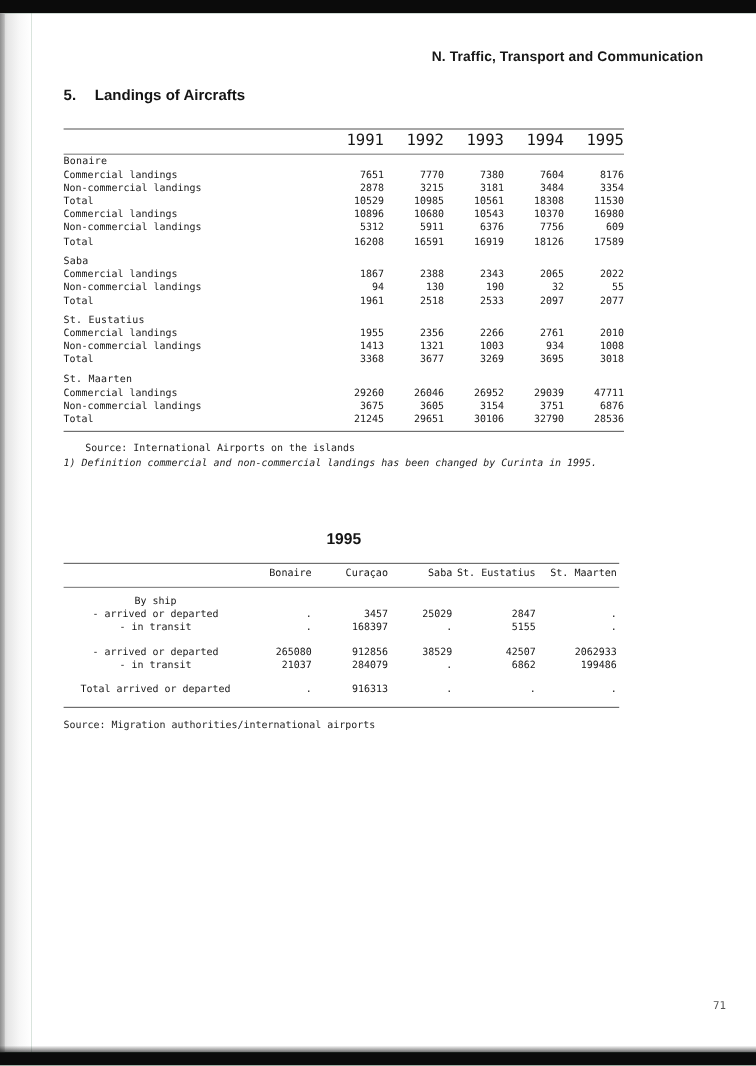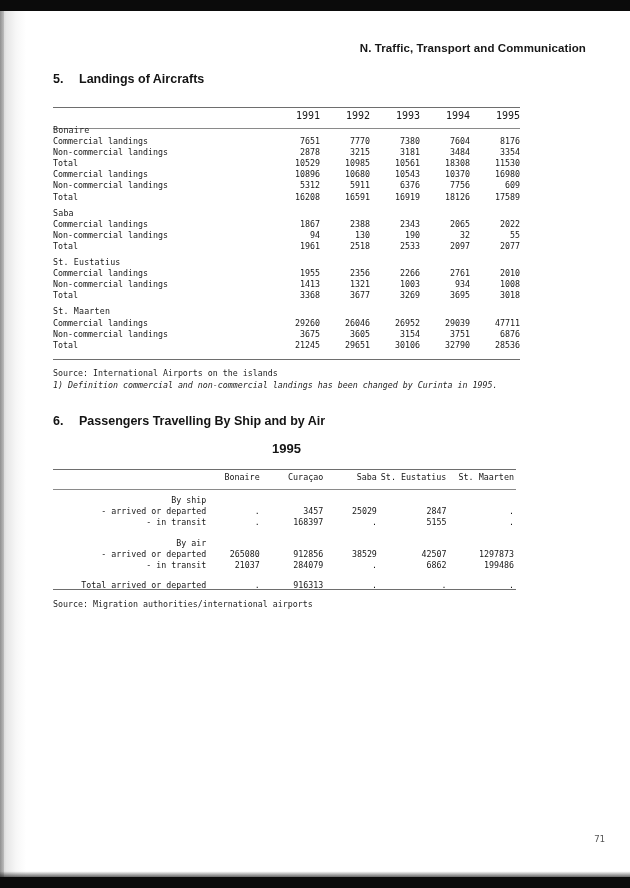--- a/index.html
+++ b/index.html
@@ -102,21 +102,21 @@
   }
 
   
   #table1 {
     left: 27px;
     top: 96px;
     width: 467px;
   }
   #table1 .yr {
     text-align: right;
-    font-size: 10px;
+    font-size: 13px;
     padding-bottom: 3px;
   }
   #table1 col.lbl  { width: 217px; }
   #table1 col.c    { width: 50px; }
   #table1 td.label {
     text-align: left;
     padding-left: 0;
   }
   #table1 td.num {
     text-align: right;
@@ -163,21 +163,21 @@
   #table2 th.colhead {
     text-align: right;
     font-size: 8.4px;
     padding-bottom: 4px;
     padding-right: 2px;
   }
   #table2 td.num2 {
     text-align: right;
     padding-right: 2px;
   }
-  #table2 td.lab2 { text-align: right; }
+  #table2 td.lab2 { text-align: center; }
   .ind2 { padding-left: 29px; }
   tr.spacer2 td { height: 9px; line-height: 9px; }
   tr.t2row td { line-height: 11.2px; }
 
   .page-number {
     position: absolute;
     right: 25px;
     bottom: 33px;
     font-family: "DejaVu Sans Mono", "Liberation Mono", monospace;
     font-size: 9px;
@@ -375,26 +375,23 @@
           <td class="label ind-total">Total</td>
           <td class="num">21245</td>
           <td class="num">29651</td>
           <td class="num">30106</td>
           <td class="num">32790</td>
           <td class="num">28536</td>
         </tr>
       </tbody>
     </table>
 
-    <div class="source" style="top:357px;">Source: International Airports on the islands</div>
+    <div class="source" style="top:357px;margin-left:18px;">Source: International Airports on the islands</div>
     <div class="source" style="top:369px;font-style:italic;">1) Definition commercial and non-commercial landings has been changed by Curinta in 1995.</div>
 
-    <div class="section-heading" style="top:403px;">
-      <span class="num">6.</span><span>Passengers Travelling  By Ship and by Air</span>
-    </div>
 
     <div class="year-title" style="top:430px;">1995</div>
 
     <div class="rule" style="left:27px; top:458px; width:463px;"></div>
     <div class="rule thin" style="left:27px; top:478px; width:463px;"></div>
     <div class="rule" style="left:27px; top:578px; width:463px;"></div>
 
     <table class="tbl" id="table2" style="top:461px;">
       <colgroup>
         <col class="lbl2">
@@ -442,34 +439,26 @@
           <td class="num2">.</td>
           <td class="num2">5155</td>
           <td class="num2">.</td>
         </tr>
 
         <tr class="spacer2">
             <td colspan="6"></td>
           </tr>
 
         <tr class="t2row">
-          <td class="lab2">By air</td>
-          <td class="num2"></td>
-            <td class="num2"></td>
-            <td class="num2"></td>
-            <td class="num2"></td>
-            <td class="num2"></td>
-        </tr>
-        <tr class="t2row">
           <td class="lab2 ind2">- arrived or departed</td>
           <td class="num2">265080</td>
           <td class="num2">912856</td>
           <td class="num2">38529</td>
           <td class="num2">42507</td>
-          <td class="num2">1297873</td>
+          <td class="num2">2062933</td>
         </tr>
         <tr class="t2row">
           <td class="lab2 ind2">- in transit</td>
           <td class="num2">21037</td>
           <td class="num2">284079</td>
           <td class="num2">.</td>
           <td class="num2">6862</td>
           <td class="num2">199486</td>
         </tr>
 

